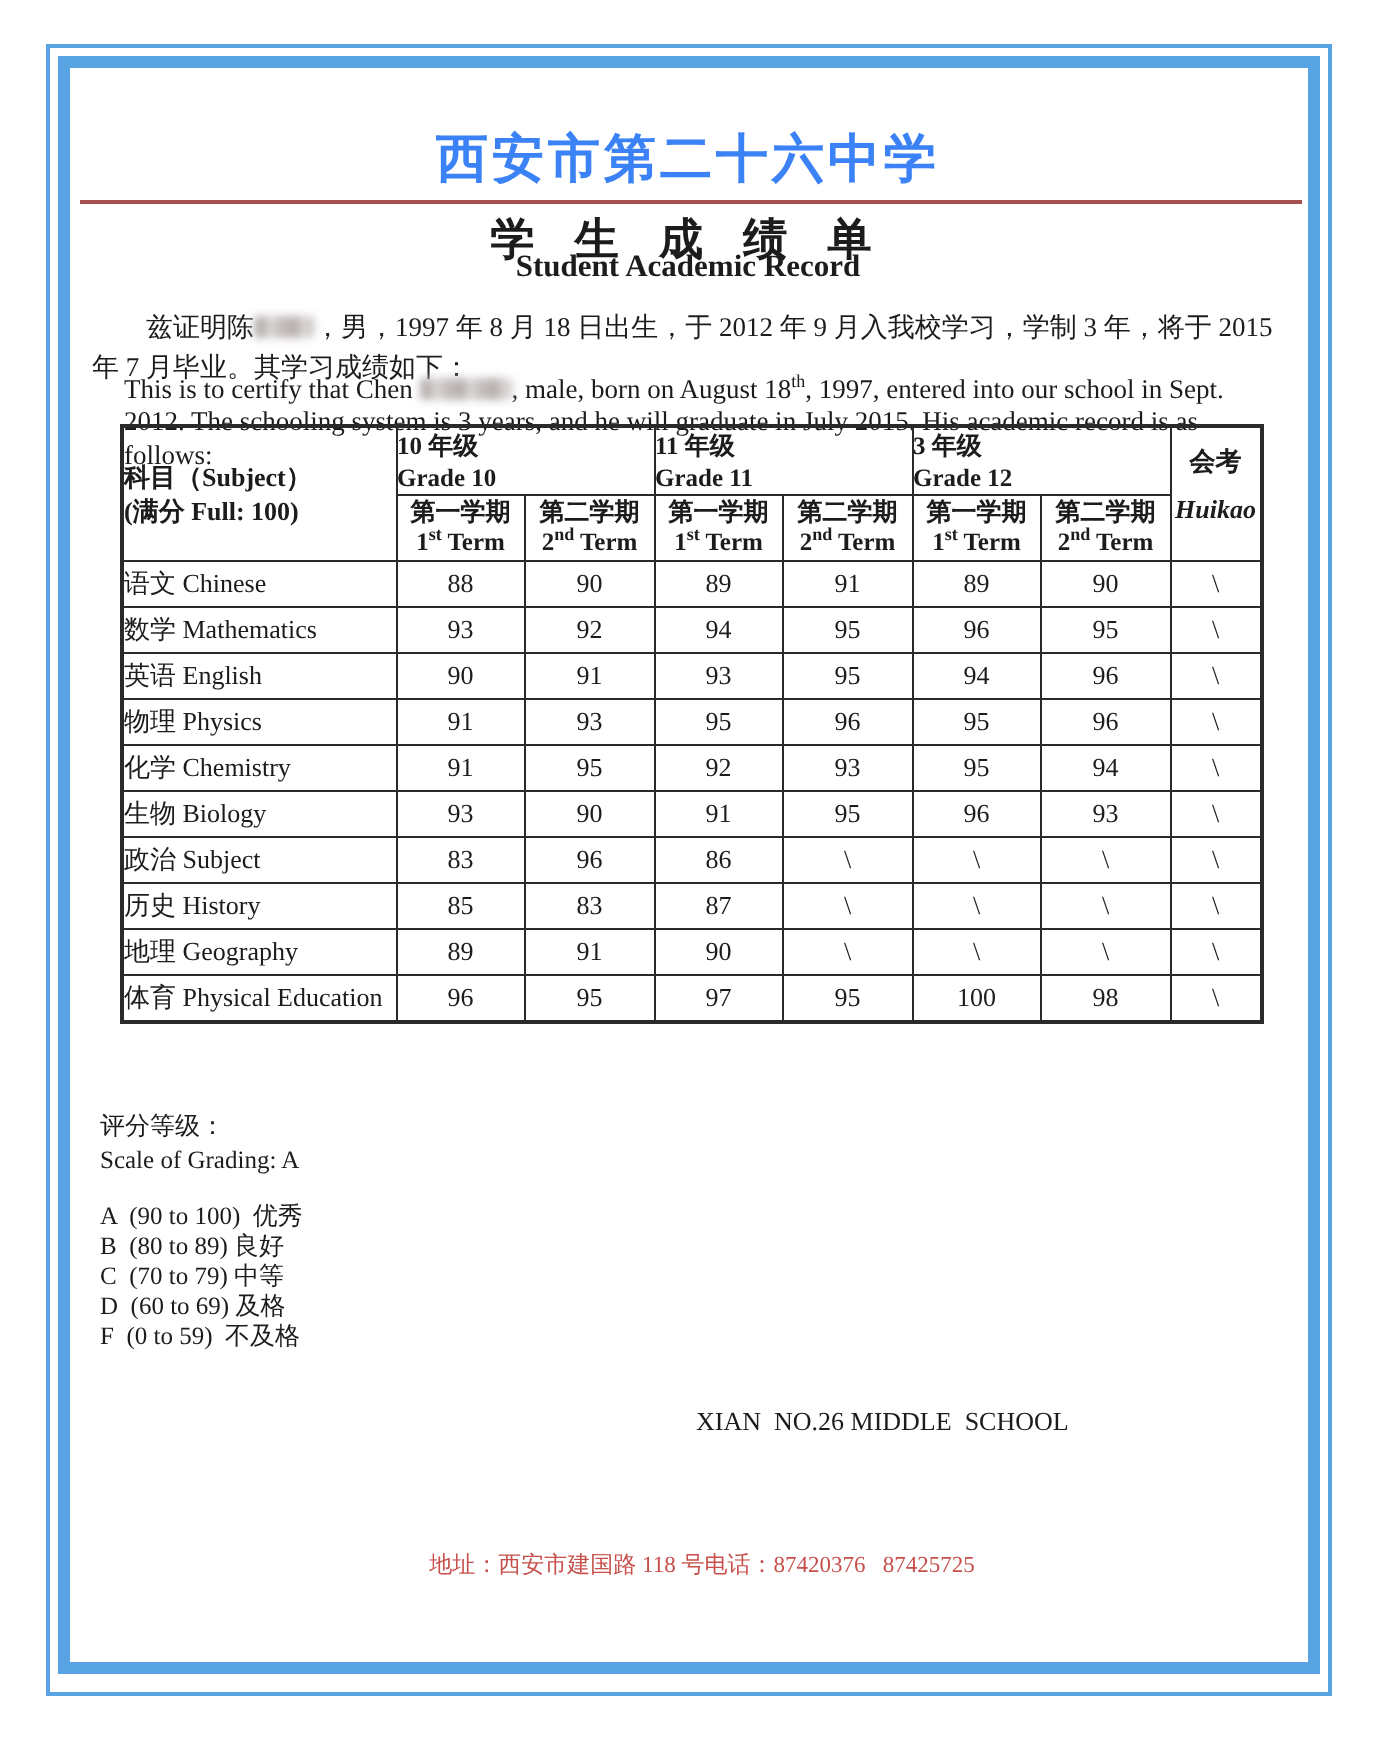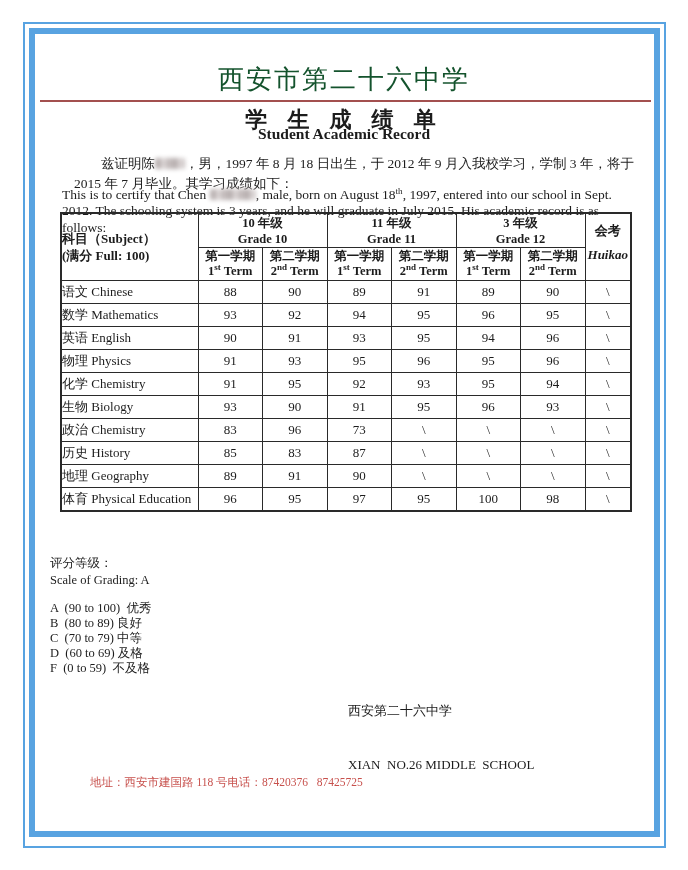--- a/index.html
+++ b/index.html
@@ -7,67 +7,67 @@
     position:relative; width:688px; height:870px; background:#ffffff;
     font-family:"Liberation Serif","DejaVu Serif",serif; color:#1c1c1c; overflow:hidden;
   }
   
   .frame-outer { position:absolute; left:23px; top:22px; right:22px; bottom:22px;
     border:2px solid #58a3e1; pointer-events:none; }
   .frame-inner { position:absolute; left:29px; top:28px; right:28px; bottom:33px;
     border:6px solid #58a3e1; pointer-events:none; }
 
   .school-title { position:absolute; top:62px; left:0; right:0; text-align:center;
-    font-size:26px; font-weight:normal; color:#14532d; letter-spacing:2px; }
+    font-size:26px; font-weight:bold; color:#3b82f6; letter-spacing:2px; }
   .title-rule { position:absolute; top:100px; left:40px; right:37px; height:0;
     border-top:2px solid #a3504f; }
   .doc-title-zh { position:absolute; top:105px; left:0; right:0; text-align:center;
     font-family:"Liberation Sans","DejaVu Sans",sans-serif;
     font-size:22px; font-weight:bold; letter-spacing:7px; }
   .doc-title-en { position:absolute; top:125px; left:0; right:0; text-align:center;
     font-size:15.5px; font-weight:bold; }
 
-  .intro-zh { position:absolute; top:140px; left:74px; right:46px;
+  .intro-zh { position:absolute; top:140px; left:46px; right:46px;
     font-size:13.5px; line-height:20px; text-indent:2em; }
   .intro-en { position:absolute; top:173px; left:62px; right:46px;
     font-size:13.5px; line-height:16.5px; }
   sup { font-size:9px; line-height:0; }
 
   .redact { display:inline-block; height:11px; border-radius:2px; filter:blur(2px);
     background:repeating-linear-gradient(90deg,#b9b1b1 0 6px,#dad4d4 6px 11px,#c4bcbc 11px 17px);
     vertical-align:-1px; }
   .redact.zh { width:30px; }
   .redact.en { width:46px; }
 
   table.grades { position:absolute; top:212px; left:60px; width:570px;
     border-collapse:collapse; table-layout:fixed; }
   table.grades col.c-subject { width:137px; }
   table.grades col.c-term { width:64.5px; }
   table.grades col.c-huikao { width:46px; }
   table.grades th, table.grades td { border:1px solid #2a2a2a; padding:0; }
   table.grades { border:2px solid #2a2a2a; }
-  th.grade-head { height:33px; font-size:12.5px; line-height:16px; text-align:center; }
+  th.grade-head { height:33px; font-size:12.5px; line-height:16px; text-align:left; }
   th.subject-head { text-align:left; padding-left:6px; font-size:13px; line-height:17px; }
   th.term { height:32px; font-size:12.5px; line-height:15px; text-align:center; }
   th.huikao-head { font-size:13px; vertical-align:top; }
   th.huikao-head .hk-zh { margin-top:8px; }
   th.huikao-head .hk-en { margin-top:7px; font-style:italic; }
   table.grades td { height:22px; font-size:13px; }
   td.subject { text-align:left; padding-left:5px; font-weight:normal; }
   td.score { text-align:center; }
 
   .grading { position:absolute; top:555px; left:50px; font-size:12.5px; }
   .grading .g-title { line-height:17px; white-space:pre; }
   .grading .g-lines { margin-top:12px; line-height:15px; white-space:pre; }
 
   .signature { position:absolute; top:666px; left:348px; font-size:13px; line-height:18px; white-space:pre; }
   .signature .sig-date { margin-top:8px; }
 
   .footer { position:absolute; top:775px; left:36px; right:36px;
-    display:flex; justify-content:flex-start; padding:0 40px 0 54px;
+    display:flex; justify-content:center; padding:0 40px 0 54px;
     color:#c7504c; font-size:11.5px; white-space:pre; }
 </style>
 </head>
 <body>
 
 <div class="sheet">
   <div class="frame-outer"></div>
   <div class="frame-inner"></div>
 
   <div class="school-title">西安市第二十六中学</div>
@@ -195,24 +195,24 @@
           <td class="subject">生物 Biology</td>
           <td class="score">93</td>
           <td class="score">90</td>
           <td class="score">91</td>
           <td class="score">95</td>
           <td class="score">96</td>
           <td class="score">93</td>
           <td class="score">\</td>
         </tr>
         <tr>
-          <td class="subject">政治 Chemistry</td>
+          <td class="subject">政治 Subject</td>
           <td class="score">83</td>
           <td class="score">96</td>
-          <td class="score">73</td>
+          <td class="score">86</td>
           <td class="score">\</td>
           <td class="score">\</td>
           <td class="score">\</td>
           <td class="score">\</td>
         </tr>
         <tr>
           <td class="subject">历史 History</td>
           <td class="score">85</td>
           <td class="score">83</td>
           <td class="score">87</td>
@@ -244,21 +244,20 @@
       </tbody>
   </table>
 
   <div class="grading">
     <div class="g-title">评分等级：</div>
     <div class="g-title">Scale of Grading: A</div>
     <div class="g-lines"><div>A  (90 to 100)  优秀</div><div>B  (80 to 89) 良好</div><div>C  (70 to 79) 中等</div><div>D  (60 to 69) 及格</div><div>F  (0 to 59)  不及格</div></div>
   </div>
 
   <div class="signature">
-    <div>西安第二十六中学</div>
     <div>XIAN  NO.26 MIDDLE  SCHOOL</div>
     
   </div>
 
   <div class="footer">
     <span>地址：西安市建国路 118 号</span>
     <span>电话：87420376   87425725</span>
   </div>
 </div>
 

